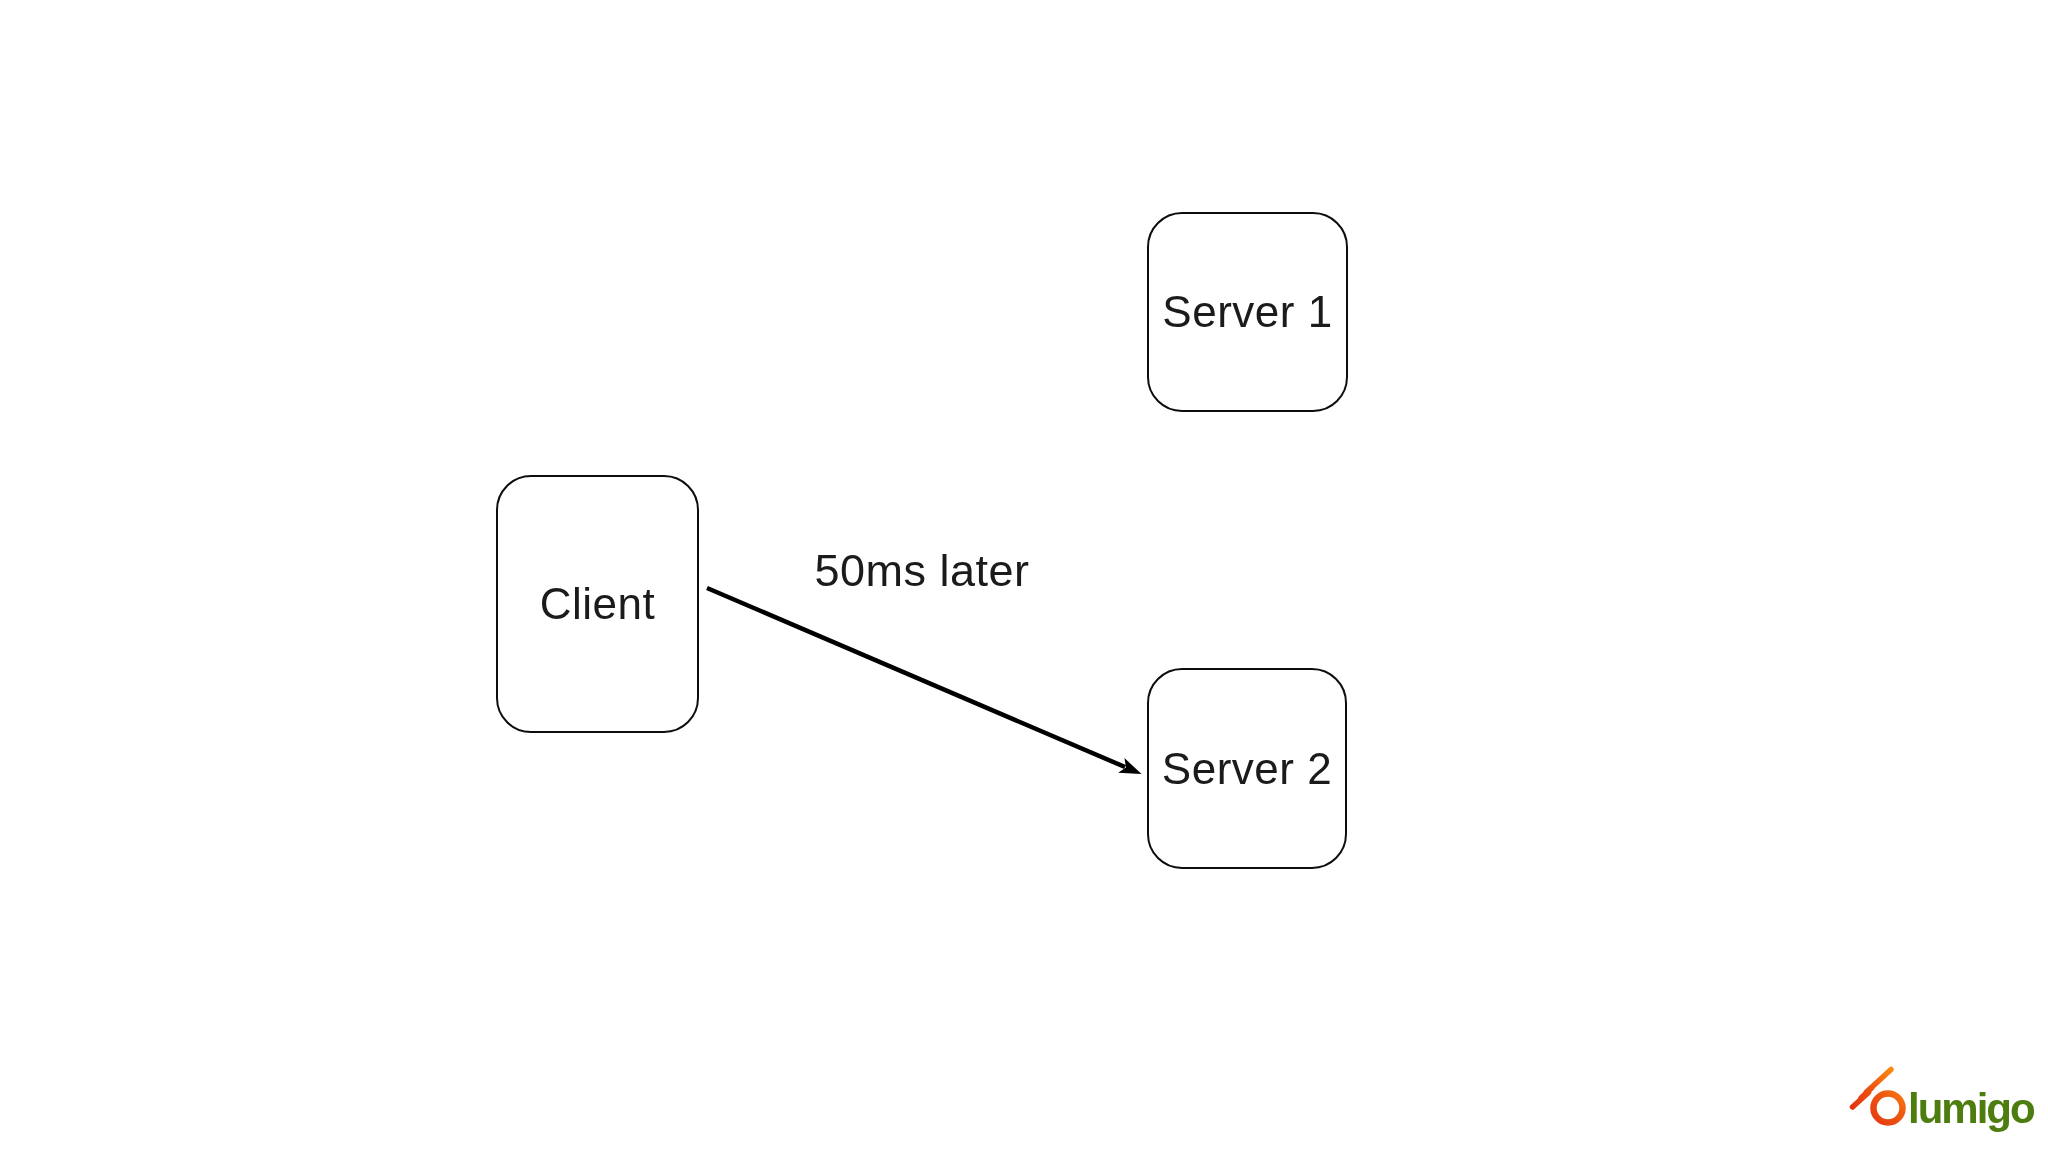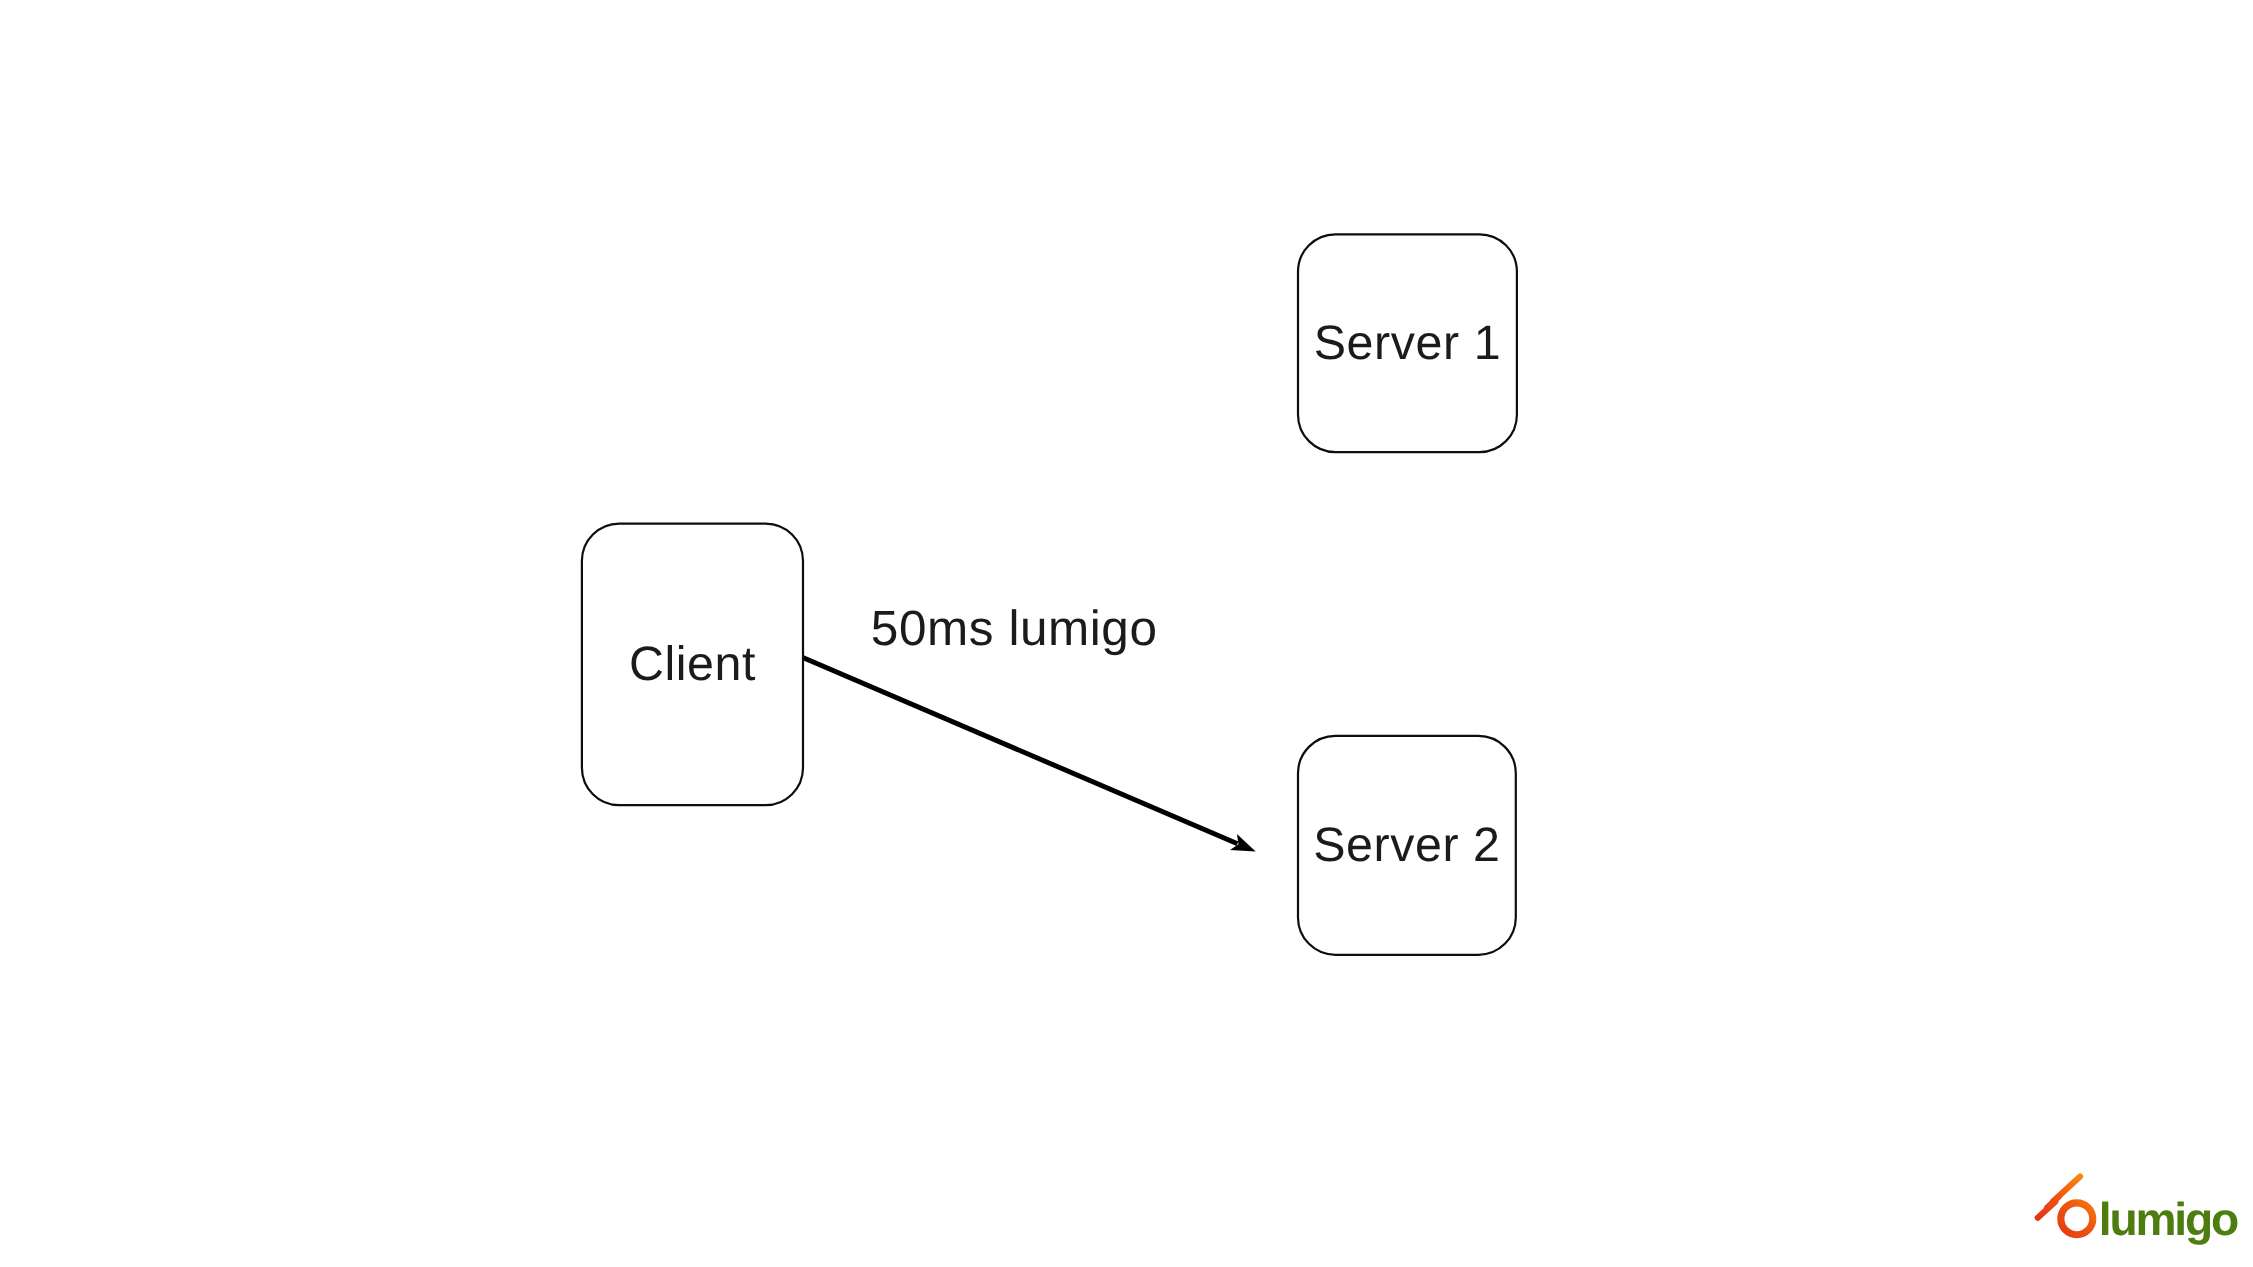--- a/index.html
+++ b/index.html
@@ -29,21 +29,20 @@
     border: 2.5px solid #0d0d0d;
     border-radius: 35px;
     display: flex;
     align-items: center;
     justify-content: center;
     font-size: 44px;
     font-weight: 400;
     color: #1b1b1d;
     letter-spacing: 0.5px;
     white-space: nowrap;
-    margin-left: 32px;
   }
   .node-server1 { left: 1147px; top: 212px;  width: 201px; height: 200px; }
   .node-client  { left: 496px;  top: 475px;  width: 203px; height: 258px; }
   .node-server2 { left: 1147px; top: 668px;  width: 200px; height: 201px; }
   .edge-label {
     position: absolute;
     left: 788px;
     top: 545px;
     width: 268px;
     text-align: center;
@@ -97,21 +96,21 @@
   </div>
 
   <div class="node node-client">
     <span>Client</span>
   </div>
 
   <div class="node node-server2">
     <span>Server 2</span>
   </div>
 
-  <div class="edge-label">50ms lumigo</div>
+  <div class="edge-label">50ms later</div>
 
   <div class="logo">
     <svg class="logo-icon" viewBox="0 0 64 64" xmlns="http://www.w3.org/2000/svg">
       <defs>
         <linearGradient id="lumigrad" x1="4" y1="58" x2="58" y2="4" gradientUnits="userSpaceOnUse">
           <stop offset="0" stop-color="#e02613"></stop>
           <stop offset="0.55" stop-color="#ef5a10"></stop>
           <stop offset="1" stop-color="#ff9e0d"></stop>
         </linearGradient>
       </defs>

